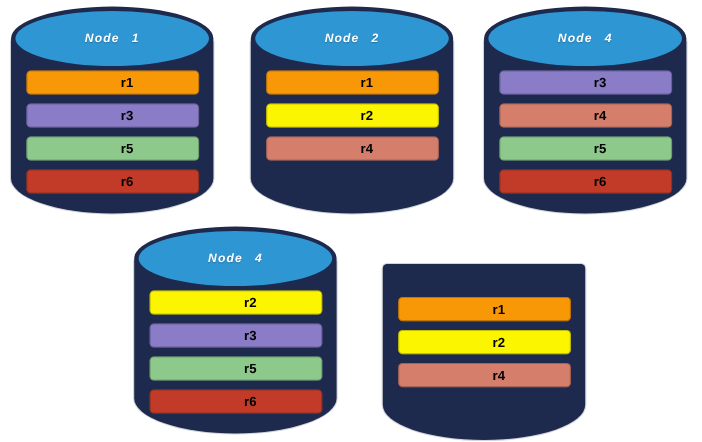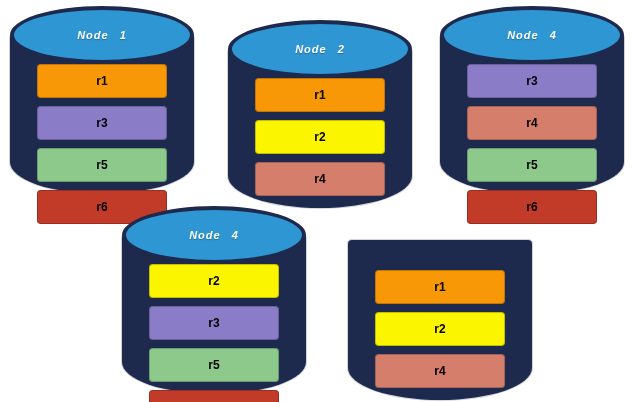--- a/index.html
+++ b/index.html
@@ -46,34 +46,35 @@
     position: absolute;
     left: 0; right: 0;
     top: 58px;
     display: flex;
     flex-direction: column;
     align-items: center;
     gap: 8px;
   }
   .bar {
     width: 130px;
-    height: 34px;
+    height: 22px;
     border-radius: 4px;
     box-shadow: inset 0 0 0 1px rgba(0,0,0,0.22);
     display: flex;
     align-items: center;
     justify-content: center;
     color: #000000;
     font-size: 12px;
     font-weight: bold;
     line-height: 17px;
+    padding-left: 27px;
   }
   
   .pos-0 { left: 10px;  top: 6px;   }
-  .pos-1 { left: 228px; top: 20px;   }
+  .pos-1 { left: 228px; top: 6px;   }
   .pos-2 { left: 440px; top: 6px;   }
   .pos-3 { left: 122px; top: 206px; }
   .pos-4 { left: 348px; top: 212px; }
 </style>
 </head>
 <body>
 
 <div class="canvas">
 
   <div class="cylinder pos-0">

